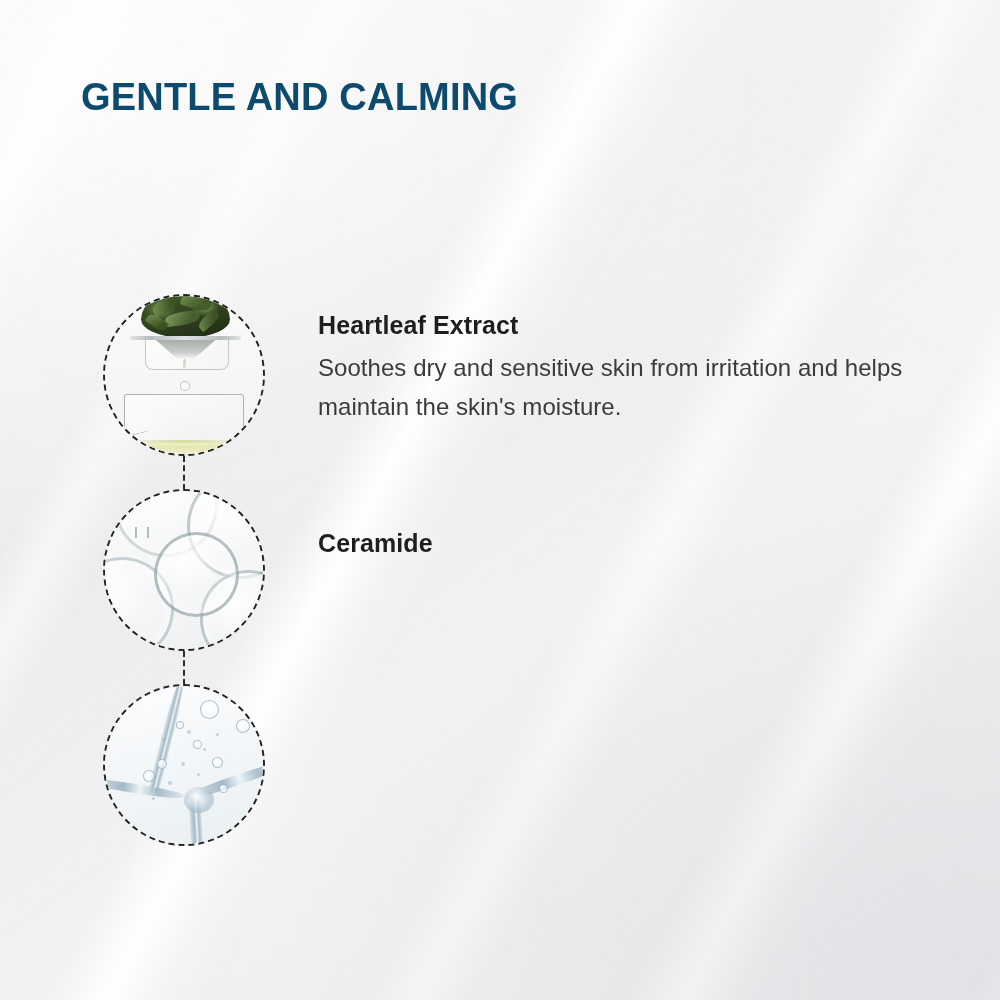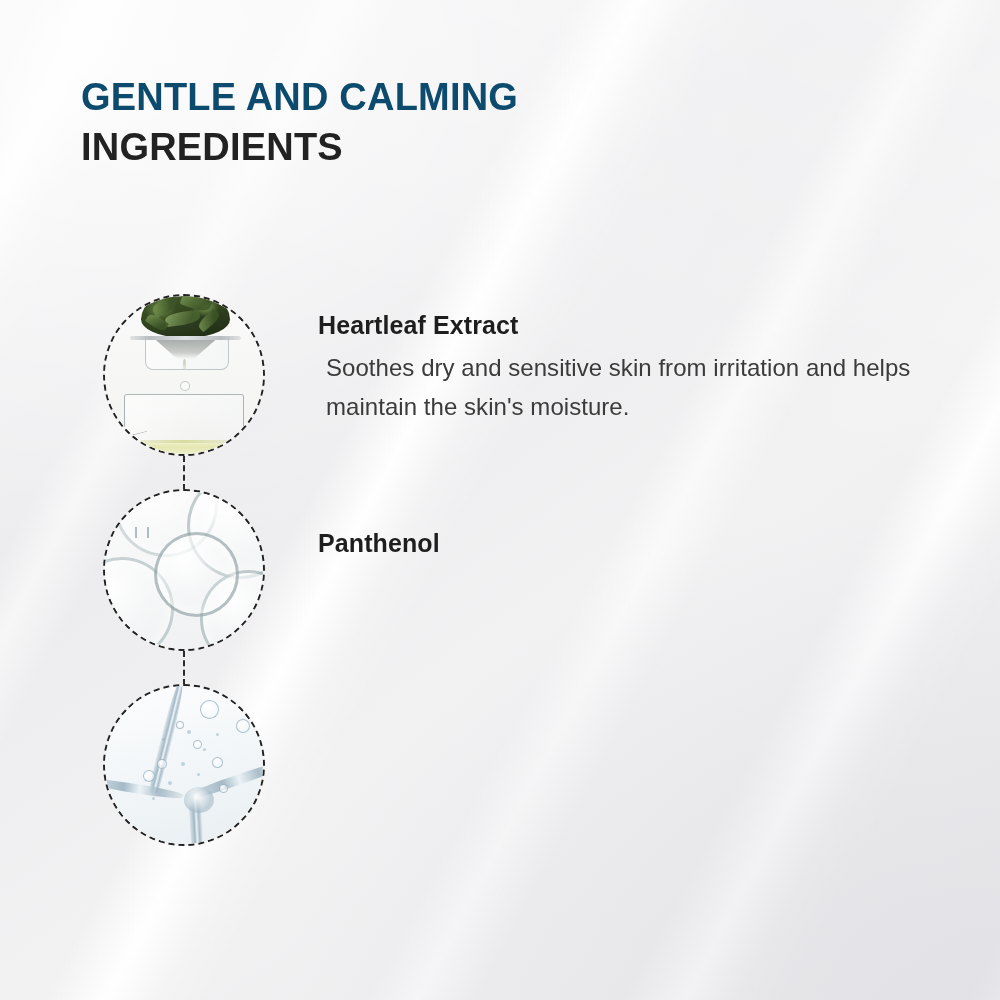--- a/index.html
+++ b/index.html
@@ -319,39 +319,38 @@
     color: #1e1e1e;
     letter-spacing: 0.1px;
     margin: 0 0 9px 0;
     line-height: 1.2;
   }
   .ing-desc {
     font-size: 24px;
     font-weight: 300;
     color: #3b3b3b;
     line-height: 1.62;
-    margin: 8px;
+    margin: 0;
     letter-spacing: 0.05px;
   }
   .txt-1 { top: 16px; }
   .txt-2 { top: 39px; }
   .txt-3 { top: 39px; }
 </style>
 </head>
 <body>
 
 <div id="page">
 
   <div class="bg-base"></div>
   <div class="bg-streaks"></div>
   <div class="bg-shade"></div>
 
   <div class="heading">
     <span class="heading-line green">GENTLE AND CALMING</span>
-    <span class="heading-line dark">INGREDIENTS</span>
   </div>
 
   <div class="rows">
 
     <div class="connector connector-1"></div>
     <div class="connector connector-2"></div>
 
     <div class="row row-1">
 
       <div class="circle">
@@ -392,21 +391,21 @@
             <div class="bub bub-tr"></div>
             <div class="bub bub-bl"></div>
             <div class="bub bub-br"></div>
             <div class="bub bub-main"></div>
             <div class="bub-spark"></div>
           </div>
         </div>
       </div>
 
       <div class="txt txt-2">
-        <p class="ing-title">Panthenol</p>
+        <p class="ing-title">Ceramide</p>
       </div>
     </div>
 
     <div class="row row-3">
 
       <div class="circle">
         <div class="circle-inner">
           <div class="photo-water">
             <div class="stream stream-v"></div>
             <div class="stream stream-l"></div>

